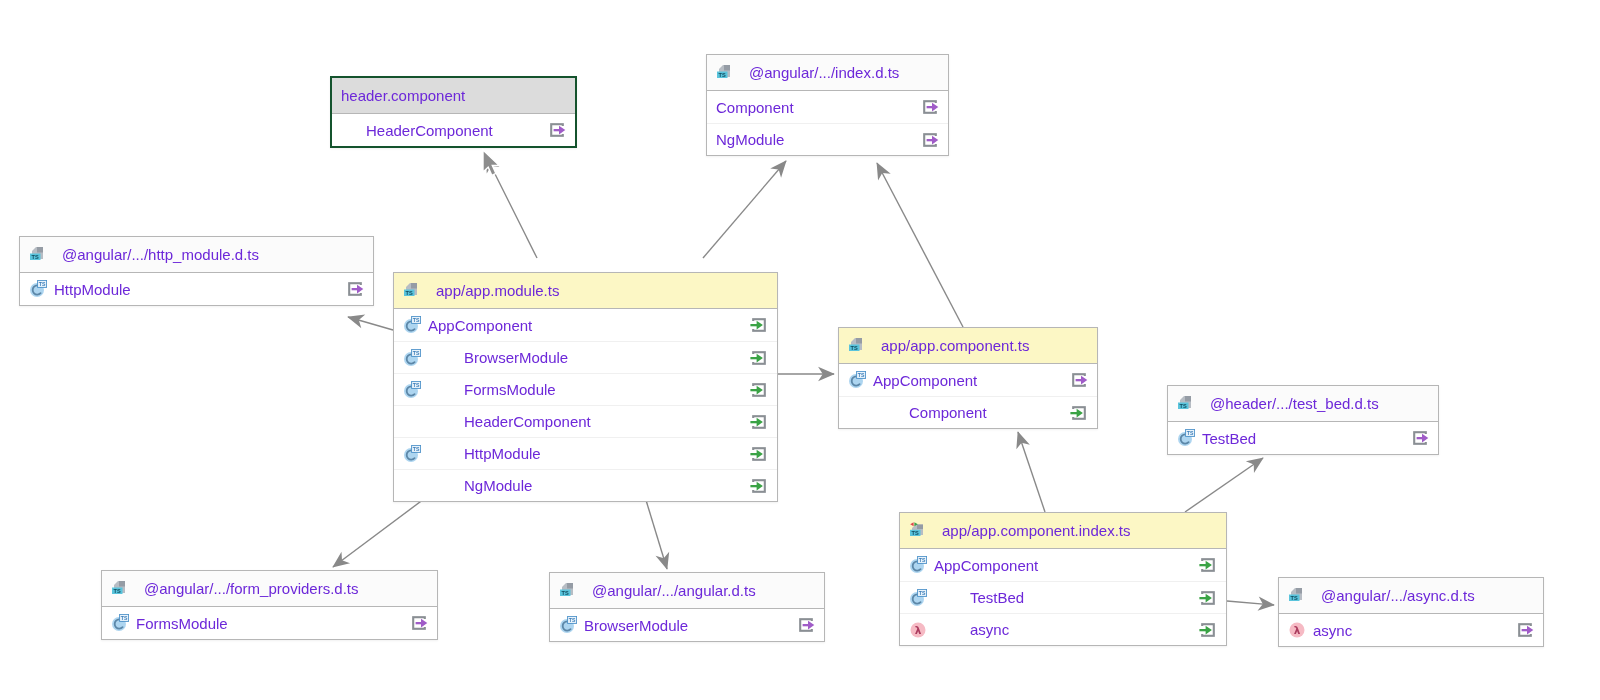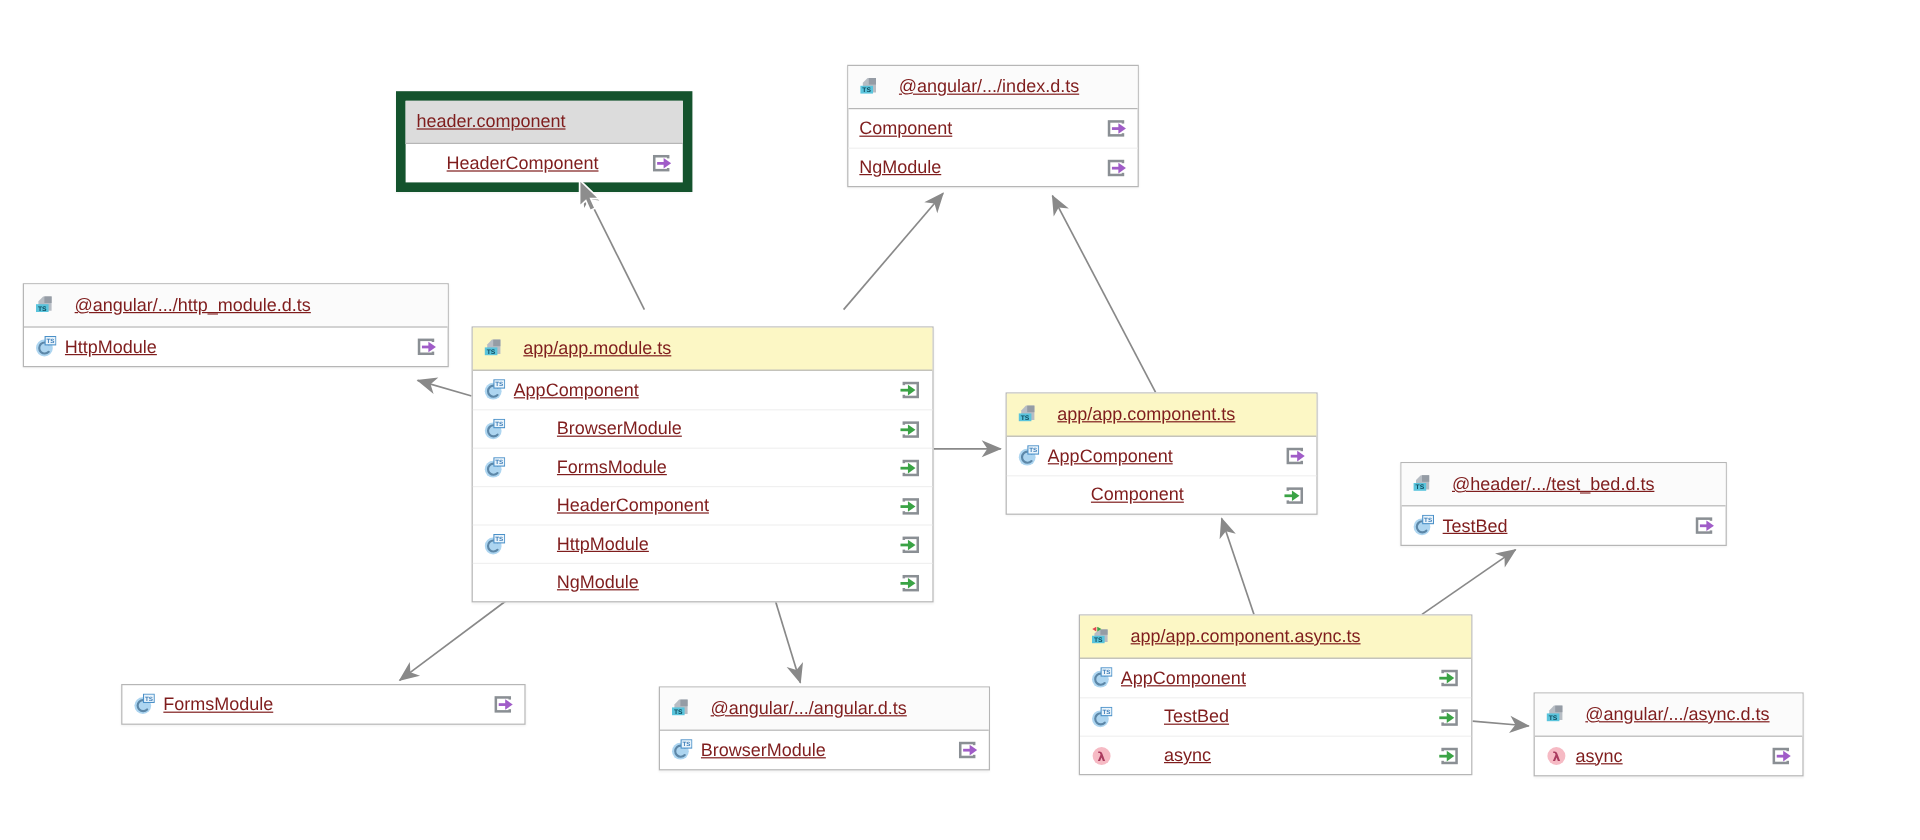--- a/index.html
+++ b/index.html
@@ -9,25 +9,24 @@
     font-family:"Liberation Sans", sans-serif;
     -webkit-font-smoothing:antialiased;
   }
   #canvas { position:absolute; inset:0; }
   svg.edges { position:absolute; left:0; top:0; pointer-events:none; }
 
   .node {
     position:absolute; background:#ffffff;
     border:1px solid #b6b6b6;
     box-sizing:border-box;
-    font-size:15px; color:#7f1d1d;
+    font-size:15px; color:#6d28d9;
     box-shadow:0 1px 2px rgba(0,0,0,0.06);
-    text-decoration:underline;
   }
-  .node.selected { border:8px solid #14532d; }
+  .node.selected { border:2px solid #14532d; }
 
   .hdr {
     height:36px; box-sizing:border-box;
     display:flex; align-items:center; gap:8px;
     padding:0 12px 0 9px;
     border-bottom:1px solid #b6b6b6;
     white-space:nowrap;
   }
   .hdr.yellow { background:#fcf7c5; }
   .hdr.gray   { background:#dcdcdc; }
@@ -264,21 +263,21 @@
           <use href="#sym-export"></use>
         </svg>
     </div>
   </div>
 
   <div class="node" style="left:899px; top:512px; width:328px;">
     <div class="hdr yellow">
       <svg class="ic">
           <use href="#sym-ts-test-file"></use>
         </svg>
-      <span class="lbl">app/app.component.async.ts</span>
+      <span class="lbl">app/app.component.index.ts</span>
     </div>
     <div class="row">
       <svg class="ic">
           <use href="#sym-class"></use>
         </svg>
       <span class="lbl">AppComponent</span>
       <svg class="dirico">
           <use href="#sym-import"></use>
         </svg>
     </div>
@@ -295,39 +294,45 @@
       <svg class="ic">
           <use href="#sym-lambda"></use>
         </svg>
       <span class="lbl">async</span>
       <svg class="dirico">
           <use href="#sym-import"></use>
         </svg>
     </div>
   </div>
 
-  <div class="node" style="left:1278px; top:577px; width:225px;">
+  <div class="node" style="left:1278px; top:577px; width:266px;">
     <div class="hdr white">
       <svg class="ic">
           <use href="#sym-ts-file"></use>
         </svg>
       <span class="lbl">@angular/.../async.d.ts</span>
     </div>
     <div class="row">
       <svg class="ic">
           <use href="#sym-lambda"></use>
         </svg>
       <span class="lbl">async</span>
       <svg class="dirico">
           <use href="#sym-export"></use>
         </svg>
     </div>
   </div>
 
   <div class="node" style="left:101px; top:570px; width:337px;">
+    <div class="hdr white">
+      <svg class="ic">
+          <use href="#sym-ts-file"></use>
+        </svg>
+      <span class="lbl">@angular/.../form_providers.d.ts</span>
+    </div>
     <div class="row">
       <svg class="ic">
           <use href="#sym-class"></use>
         </svg>
       <span class="lbl">FormsModule</span>
       <svg class="dirico">
           <use href="#sym-export"></use>
         </svg>
     </div>
   </div>

